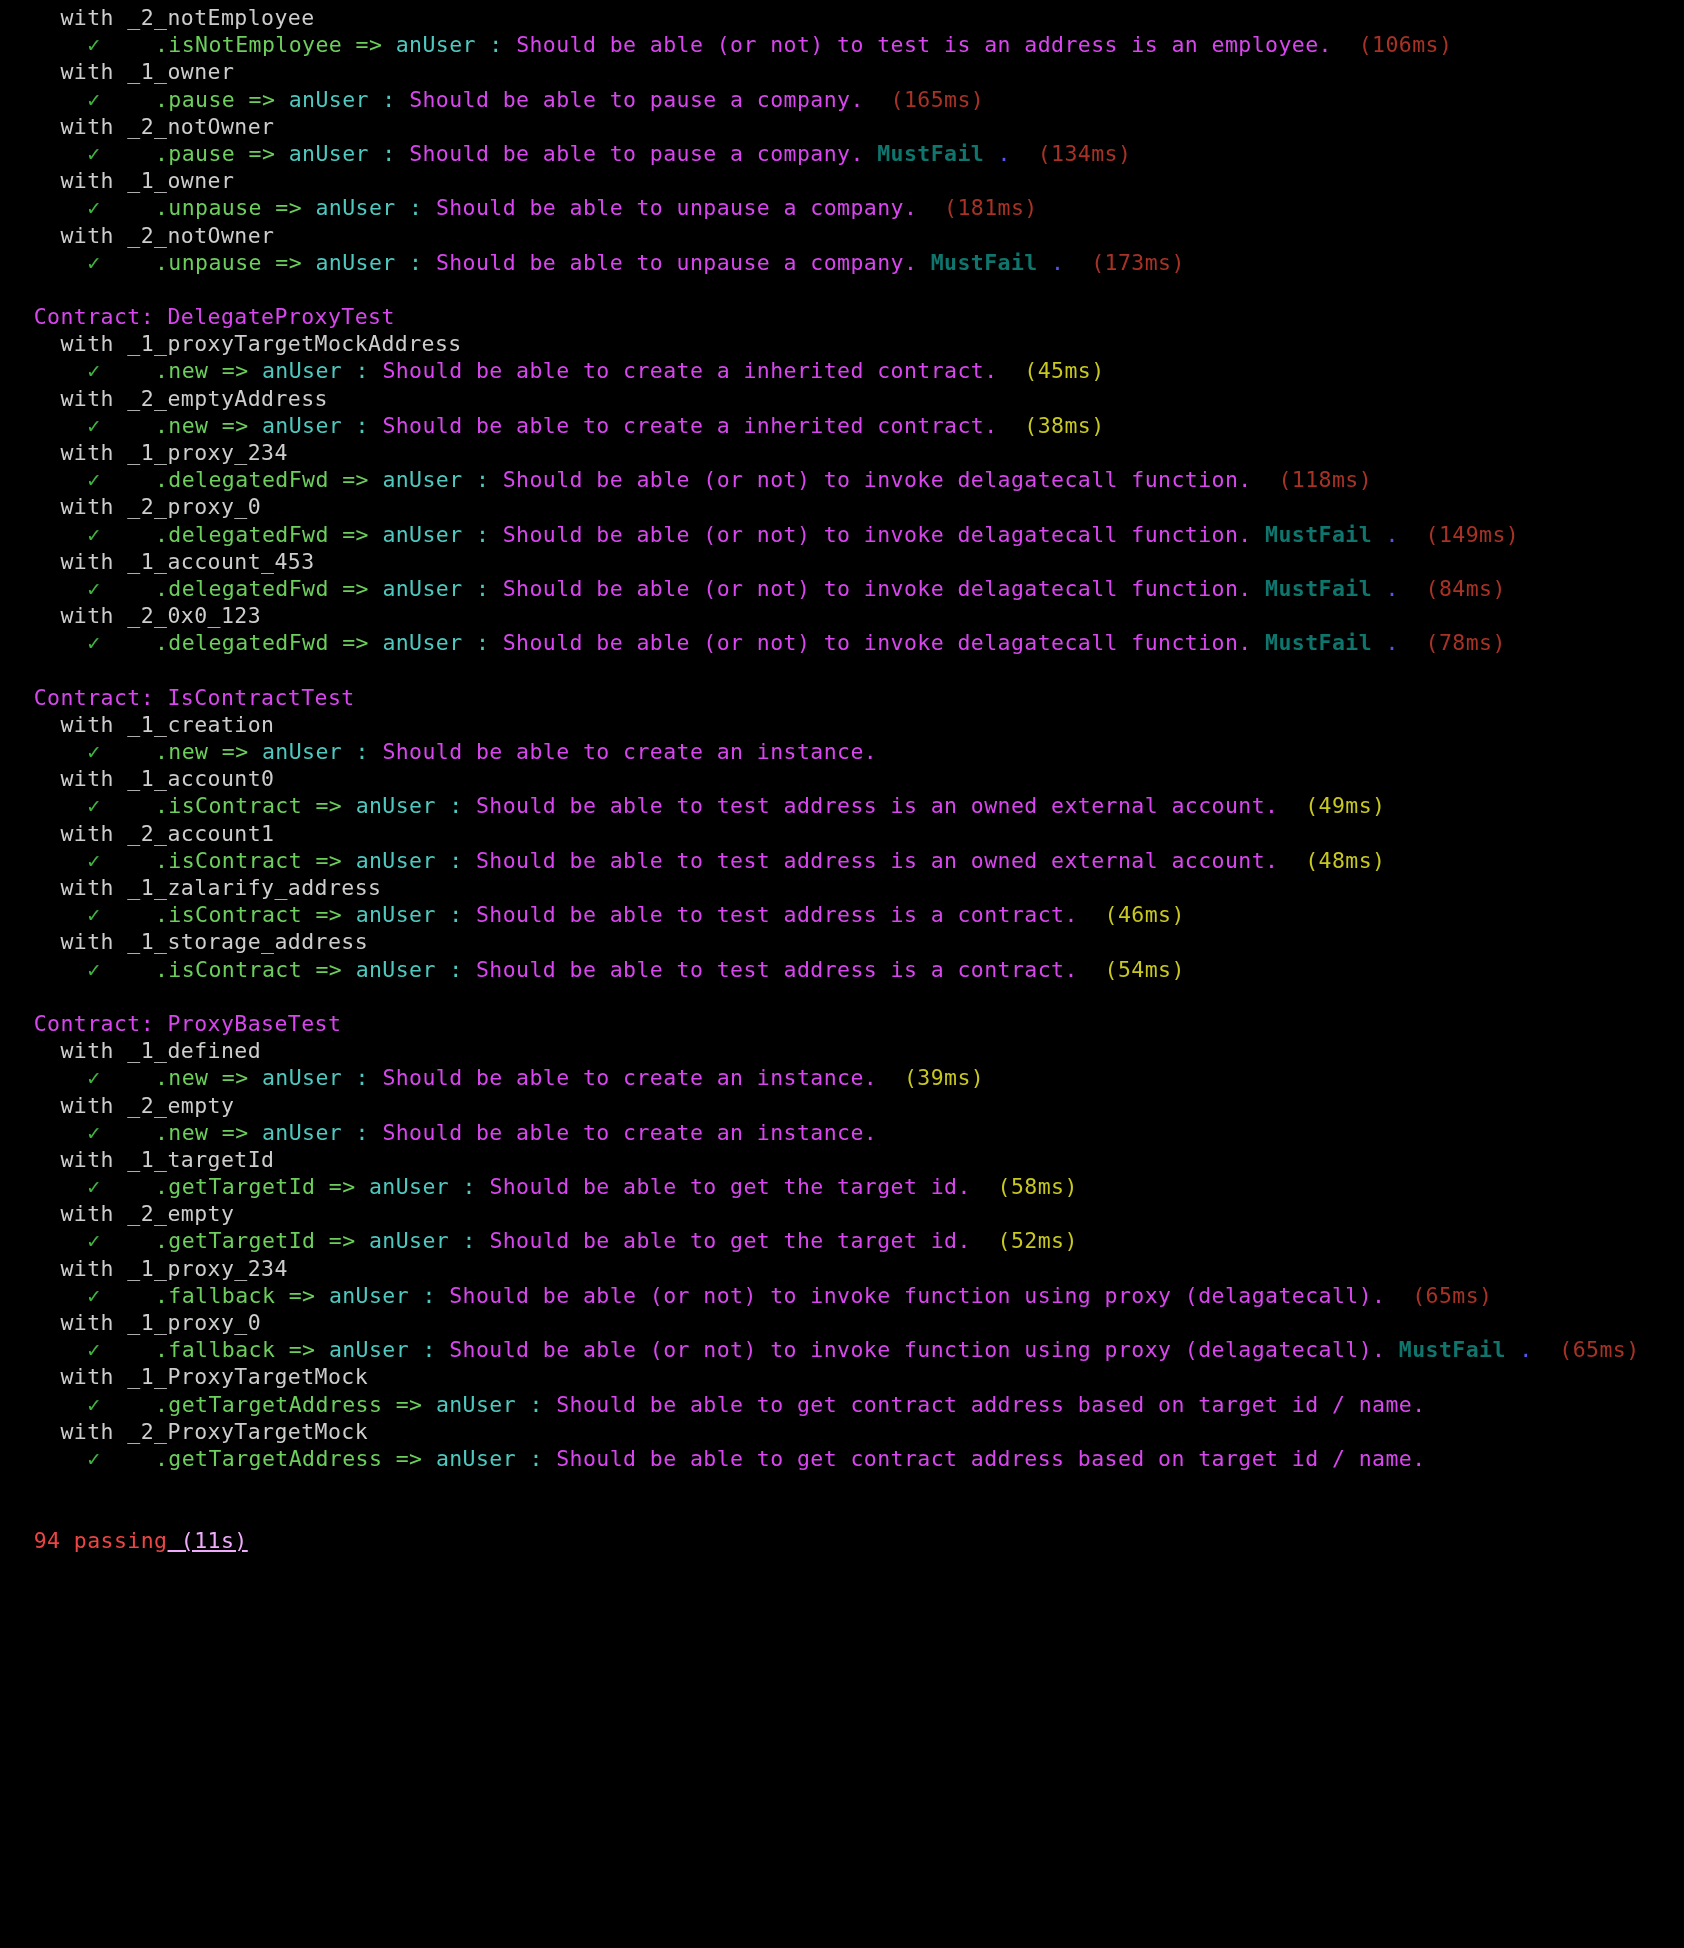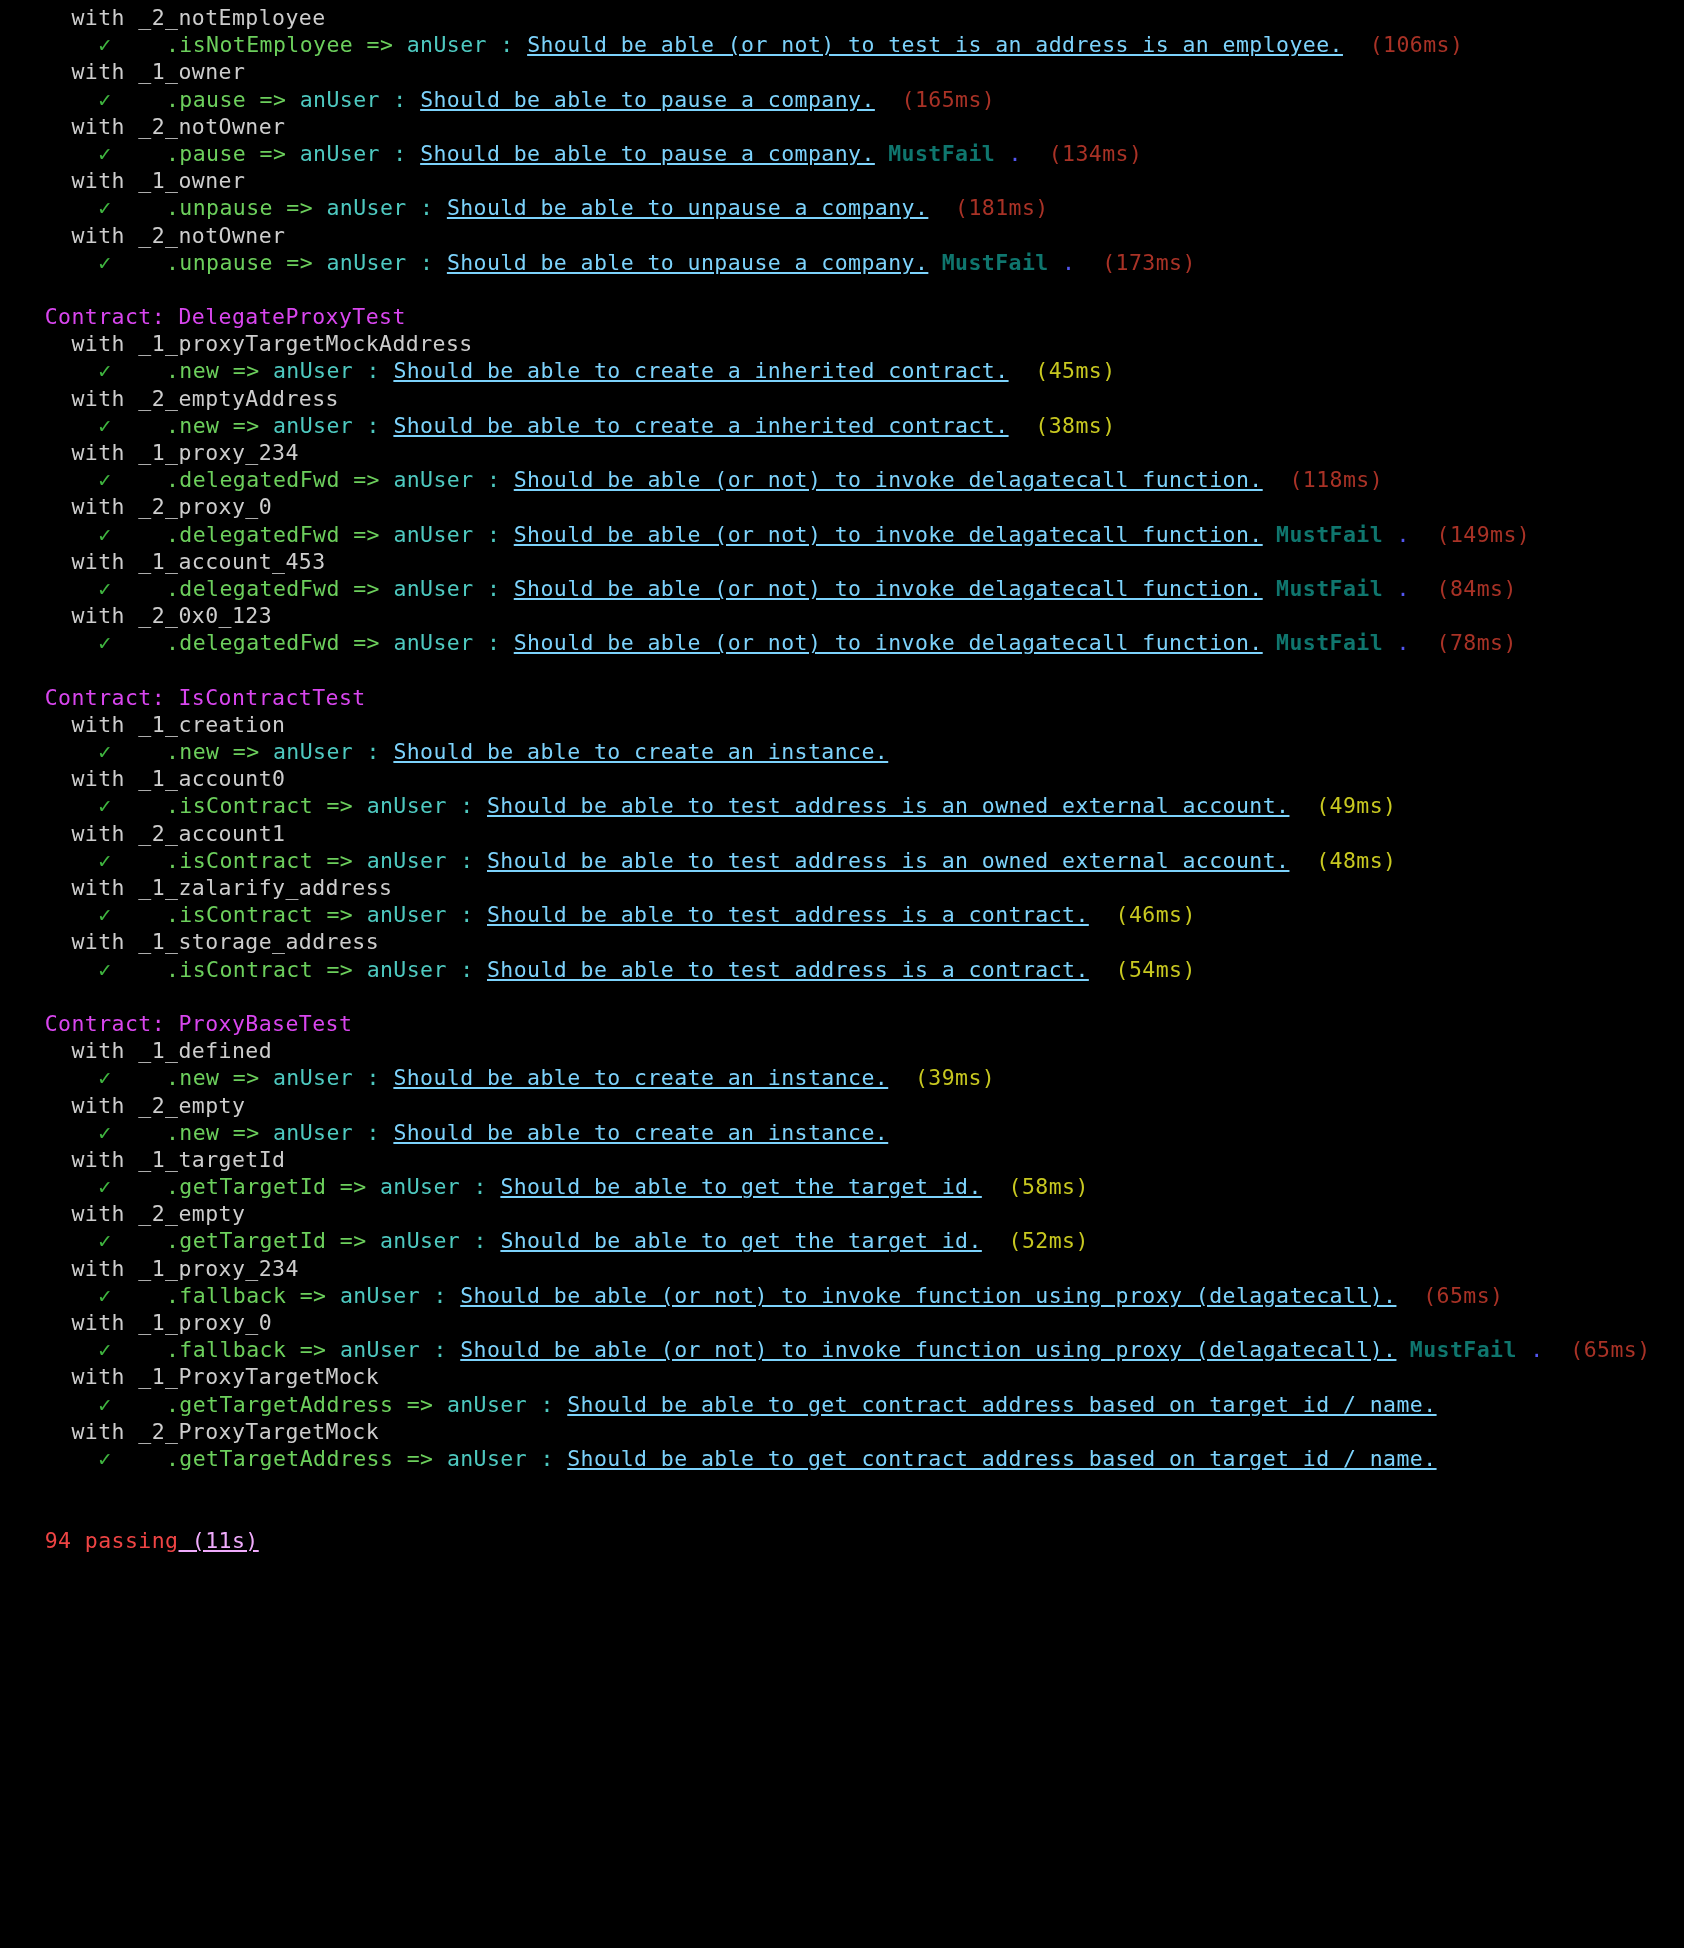--- a/index.html
+++ b/index.html
@@ -11,39 +11,39 @@
     width: 1684px;
     height: 1948px;
     overflow: hidden;
     font-family: "DejaVu Sans Mono", "Liberation Mono", monospace;
     font-size: 21.5px;
     line-height: 27.2px;
     color: #c8c8c8;
     -webkit-font-smoothing: antialiased;
   }
   #terminal {
-    padding: 4px 0 0 18px;
+    padding: 4px 0 0 7px;
     white-space: pre;
   }
   .line {
     white-space: pre;
     height: 27.2px;
     letter-spacing: 0.02em;
   }
   .blank { height: 27.2px; }
 
   
   .suite      { color: #d946ef; }          
   .ctx        { color: #cdcdcd; }          
   .tick       { color: #3fb53f; }          
   .method     { color: #6ccf5c; margin-left: 41px; }          
   .arrow      { color: #6ccf5c; }
   .actor      { color: #4ec9c0; }          
   .colon      { color: #4ec9c0; }
-  .desc       { color: #7dd3fc; text-decoration: underline; }          
+  .desc       { color: #d946ef; }          
   .mustfail   { color: #0f766e; font-weight: bold; }
   .dot        { color: #5356f0; }
   .t-slow     { color: #a93226; margin-top: 28px; }          
   .t-med      { color: #c8c820; }          
   .pass-count { color: #ef4444; }
   .pass-time  { color: #f0abfc; text-decoration: underline; }
 </style>
 </head>
 <body>
 

